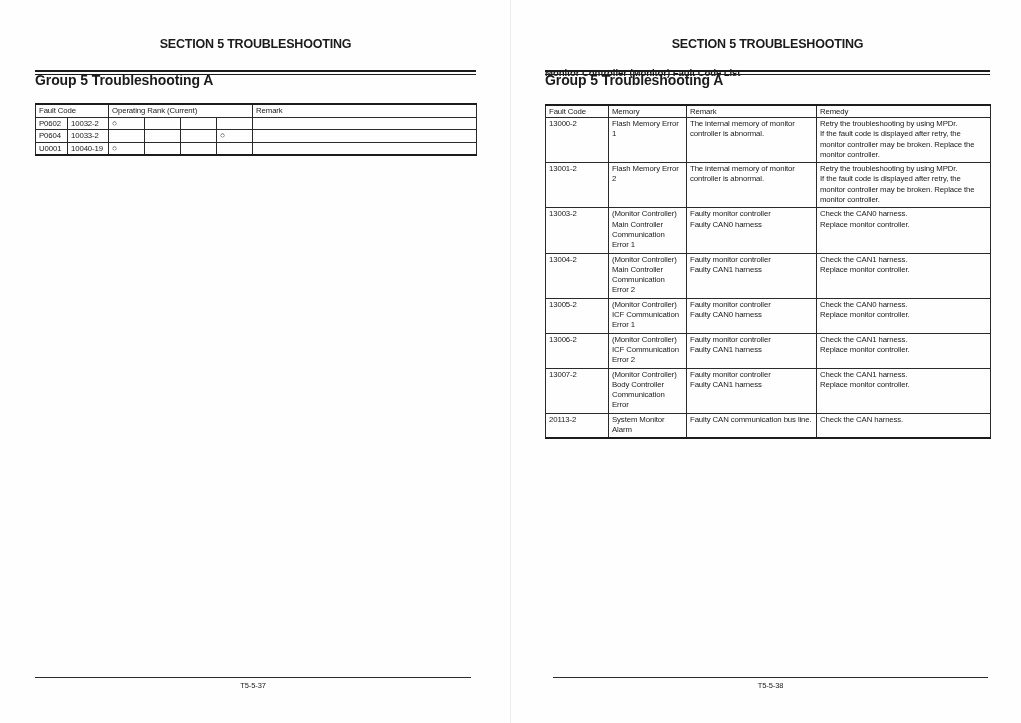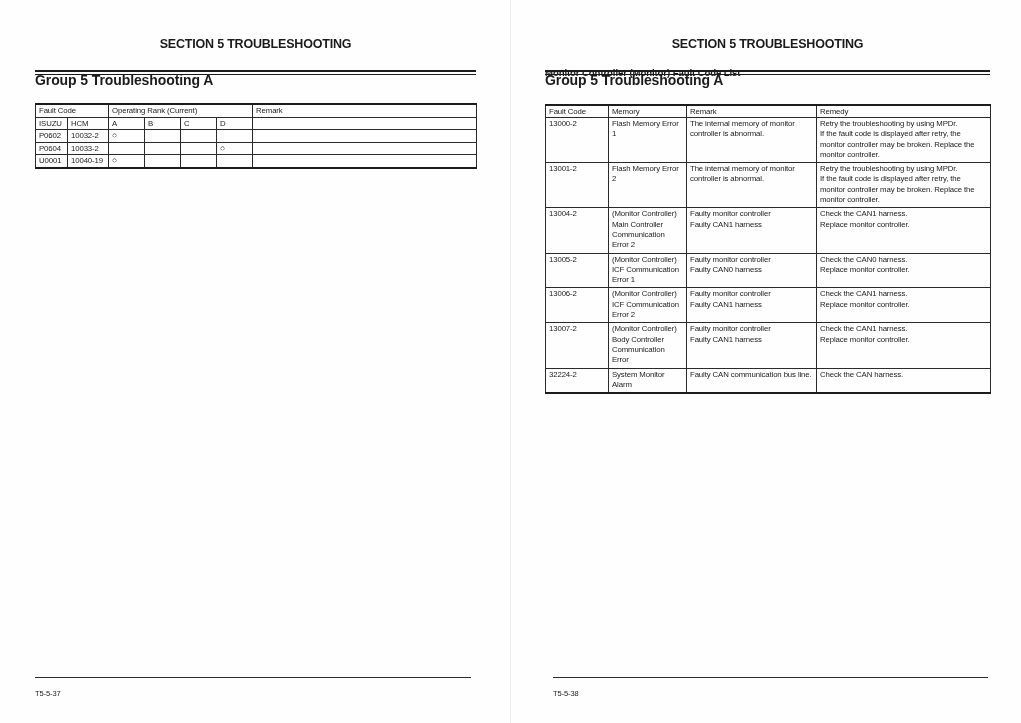--- a/index.html
+++ b/index.html
@@ -59,21 +59,21 @@
   }
   .fault-table .hrow td { height:12px; padding:0 3px; line-height:11px; white-space:nowrap; }
 
   
   .notes { position:absolute; top:179px; left:36px; font-size:8px; line-height:11.3px; letter-spacing:-0.1px; }
 
   
   .footer-rule { position:absolute; top:677px; height:0; border-top:1px solid #2a2a2a; }
   .page-left  .footer-rule { left:35px; width:436px; }
   .page-right .footer-rule { left:42px; width:435px; }
-  .page-number { position:absolute; top:681px; font-size:7.5px; letter-spacing:-0.1px;margin-top:8px; }
+  .page-number { position:absolute; top:681px; text-align:center; font-size:7.5px; letter-spacing:-0.1px; }
   .page-left  .page-number { left:35px; width:436px; }
   .page-right .page-number { left:42px; width:435px; }
 </style>
 </head>
 <body>
 
 <div class="page page-left">
   <div class="section-title">SECTION 5 TROUBLESHOOTING</div>
   <div class="group-title">Group 5 Troubleshooting A</div>
   <div class="double-rule"></div>
@@ -86,29 +86,20 @@
         <col style="width:36px">
         <col style="width:36px">
         <col style="width:36px">
       <col style="width:224px">
     </colgroup>
     <tbody>
       <tr>
         <td colspan="2">Fault Code</td>
         <td colspan="4">Operating Rank (Current)</td>
         <td>Remark</td>
-      </tr>
-      <tr>
-        <td>ISUZU</td>
-        <td>HCM</td>
-        <td>A</td>
-        <td>B</td>
-        <td>C</td>
-        <td>D</td>
-        <td></td>
       </tr>
       <tr>
         <td>P0602</td>
         <td>10032-2</td>
         <td class="circle-cell">○</td>
         <td class="circle-cell"></td>
         <td class="circle-cell"></td>
         <td class="circle-cell"></td>
         <td></td>
       </tr>
@@ -170,20 +161,31 @@
       </tr>
       <tr>
         <td>13001-2</td>
         <td>Flash Memory Error
 2</td>
         <td>The internal memory of monitor controller is abnormal.</td>
         <td>Retry the troubleshooting by using MPDr.
 If the fault code is displayed after retry, the monitor controller may be broken. Replace the monitor controller.</td>
       </tr>
       <tr>
+        <td>13003-2</td>
+        <td>(Monitor Controller)
+Main Controller
+Communication
+Error 1</td>
+        <td>Faulty monitor controller
+Faulty CAN0 harness</td>
+        <td>Check the CAN0 harness.
+Replace monitor controller.</td>
+      </tr>
+      <tr>
         <td>13004-2</td>
         <td>(Monitor Controller)
 Main Controller
 Communication
 Error 2</td>
         <td>Faulty monitor controller
 Faulty CAN1 harness</td>
         <td>Check the CAN1 harness.
 Replace monitor controller.</td>
       </tr>
@@ -212,21 +214,21 @@
         <td>(Monitor Controller)
 Body Controller
 Communication
 Error</td>
         <td>Faulty monitor controller
 Faulty CAN1 harness</td>
         <td>Check the CAN1 harness.
 Replace monitor controller.</td>
       </tr>
       <tr>
-        <td>32224-2</td>
+        <td>20113-2</td>
         <td>System Monitor
 Alarm</td>
         <td>Faulty CAN communication bus line.</td>
         <td>Check the CAN harness.</td>
       </tr>
     </tbody>
   </table>
 
   <div class="footer-rule"></div>
   <div class="page-number">T5-5-38</div>

